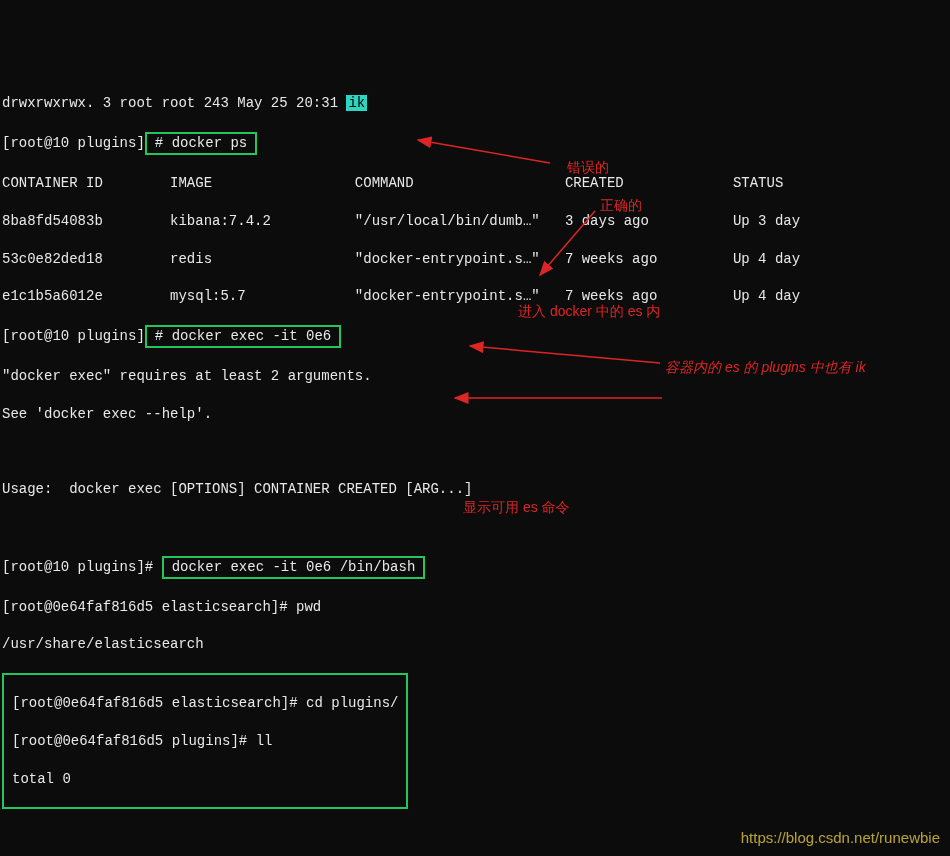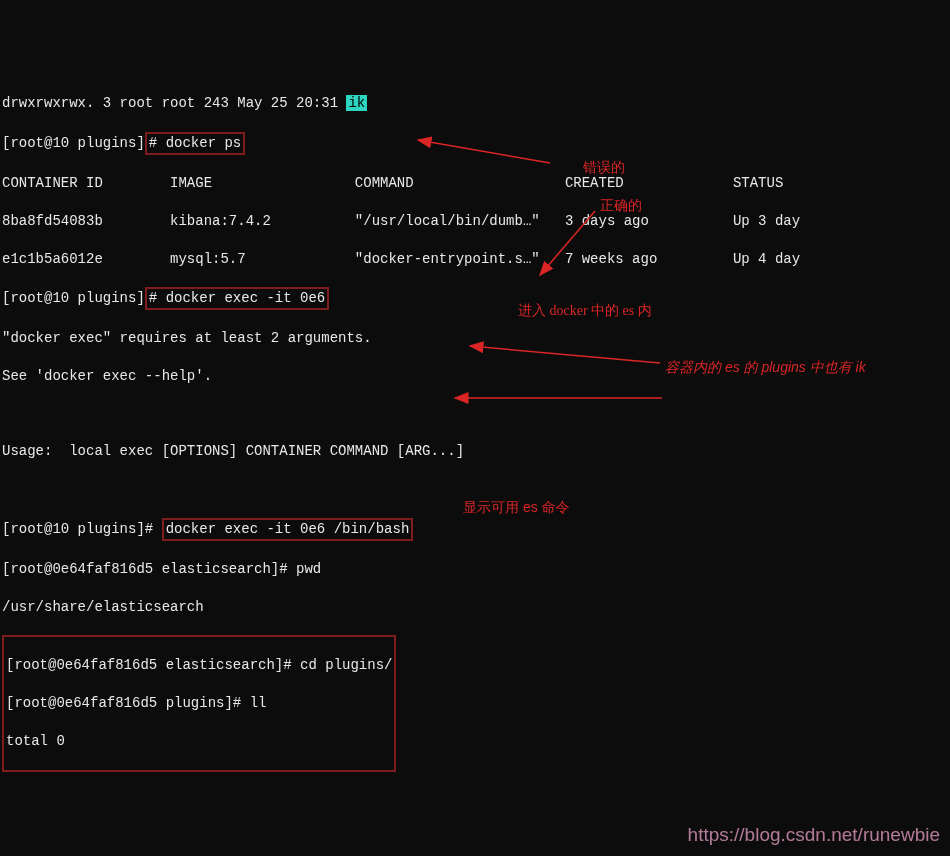--- a/index.html
+++ b/index.html
@@ -10,56 +10,57 @@
       font-size: 14px;
       line-height: 1.35;
       width: 950px;
       height: 856px;
       overflow: hidden;
       position: relative;
       white-space: pre;
     }
     .term { padding: 0 2px; }
     .hl-green { background:#2dd4bf; color:#000; padding:0 2px;text-align:right; }
-    .redbox { border: 2px solid #7f1d1d; padding: 0 2px; display: inline-block; }
+    .redbox { border: 2px solid #22c55e; padding: 0 8px; display: inline-block; }
     .ann {
       position: absolute;
       color: #dc2626;
       font-family: sans-serif;
       font-size: 14px;
       white-space: nowrap;
     }
     .watermark {
       position: absolute;
       right: 10px;
       bottom: 8px;
-      color: #f9a8d4;
+      color: #fde047;
       font-family: sans-serif;
-      font-size: 19px;
+      font-size: 15px;
       opacity: 0.7;
     }
     svg.overlay { position:absolute; top:0; left:0; width:950px; height:856px; pointer-events:none; }
     .row { display:block; }
   </style>
 </head>
 <body>
 
 
 
 <div class="term">
 <span class="row"><span>drwxrwxrwx. 3 root root 243 May 25 20:31</span> <span class="hl-green">ik</span></span>
 <span class="row"><span>[root@10 plugins]</span><span class="redbox"># docker ps</span></span>
 <span class="row">CONTAINER ID        IMAGE                 COMMAND                  CREATED             STATUS</span>
 <span class="row">8ba8fd54083b        kibana:7.4.2          "/usr/local/bin/dumb…"   3 days ago          Up 3 day</span>
+<span class="row">53c0e82ded18        redis                 "docker-entrypoint.s…"   7 weeks ago         Up 4 day</span>
 <span class="row">e1c1b5a6012e        mysql:5.7             "docker-entrypoint.s…"   7 weeks ago         Up 4 day</span>
 <span class="row"><span>[root@10 plugins]</span><span class="redbox"># docker exec -it 0e6</span></span>
 <span class="row">"docker exec" requires at least 2 arguments.</span>
 <span class="row">See 'docker exec --help'.</span>
 <span class="row">&nbsp;</span>
-<span class="row">Usage:  local exec [OPTIONS] CONTAINER COMMAND [ARG...]</span>
+<span class="row">Usage:  docker exec [OPTIONS] CONTAINER CREATED [ARG...]</span>
 <span class="row">&nbsp;</span>
 <span class="row"><span>[root@10 plugins]# </span><span class="redbox">docker exec -it 0e6 /bin/bash</span></span>
 <span class="row">[root@0e64faf816d5 elasticsearch]# pwd</span>
 <span class="row">/usr/share/elasticsearch</span>
 <span class="row redbox" style="display:inline-block;">
 <span class="row">[root@0e64faf816d5 elasticsearch]# cd plugins/</span>
 <span class="row">[root@0e64faf816d5 plugins]# ll</span>
 <span class="row">total 0</span>
 </span>
 
@@ -91,22 +92,22 @@
     <marker id="ah" markerWidth="10" markerHeight="8" refX="9" refY="4" orient="auto">
       <path d="M0,0 L10,4 L0,8 z" fill="#dc2626"></path>
     </marker>
   </defs>
   <line x1="550" y1="163" x2="418" y2="140" stroke="#dc2626" stroke-width="1.5" marker-end="url(#ah)"></line>
   <line x1="595" y1="211" x2="540" y2="275" stroke="#dc2626" stroke-width="1.5" marker-end="url(#ah)"></line>
   <line x1="660" y1="363" x2="470" y2="346" stroke="#dc2626" stroke-width="1.5" marker-end="url(#ah)"></line>
   <line x1="662" y1="398" x2="455" y2="398" stroke="#dc2626" stroke-width="1.5" marker-end="url(#ah)"></line>
 </svg>
 
-<div class="ann" style="top:158px; left:583px;">错误的</div>
+<div class="ann" style="top:158px; left:567px;">错误的</div>
 <div class="ann" style="top:196px; left:600px;text-align:center;">正确的</div>
-<div class="ann" style="top:302px; left:518px;font-family:Liberation Serif, serif;">进入 docker 中的 es 内</div>
+<div class="ann" style="top:302px; left:518px;">进入 docker 中的 es 内</div>
 <div class="ann" style="top:358px; left:665px;font-style:italic;">容器内的 es 的 plugins 中也有 ik</div>
 <div class="ann" style="top:481px; left:463px;margin-top:17px;">显示可用 es 命令</div>
 
 <div class="watermark">https://blog.csdn.net/runewbie</div>
 
 
 
 
 </body></html>

